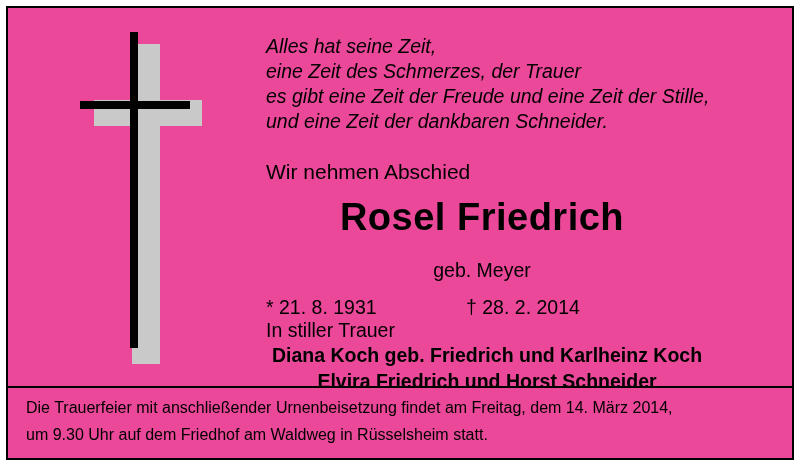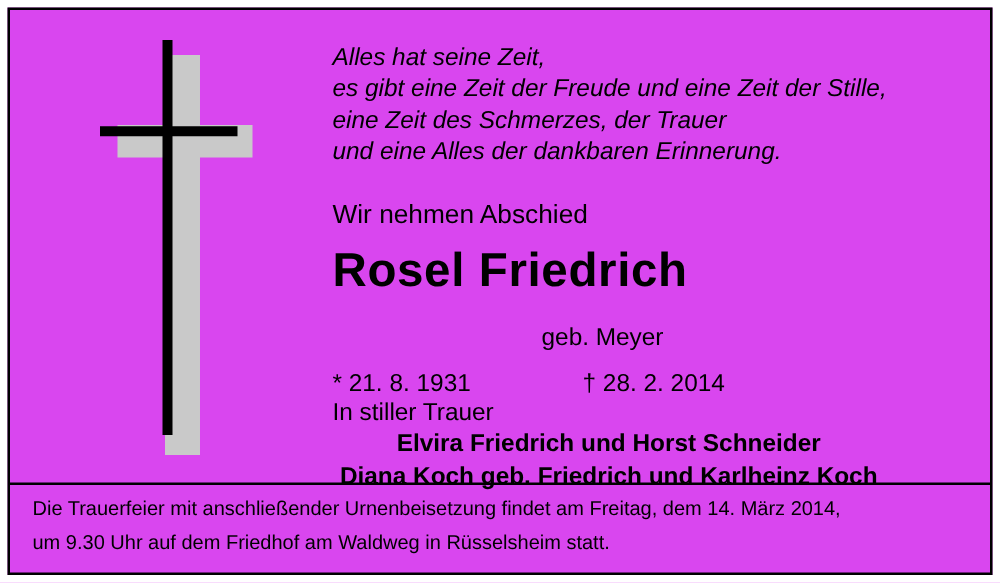--- a/index.html
+++ b/index.html
@@ -19,21 +19,21 @@
     overflow: hidden;
   }
   .frame {
     position: absolute;
     left: 6px;
     top: 6px;
     width: 788px;
     height: 454px;
     border: 2px solid #000000;
     box-sizing: border-box;
-    background: #d946ef;
+    background: #ec4899;
   }
   .upper {
     position: absolute;
     left: 0;
     top: 0;
     width: 100%;
     height: 372px;
     display: flex;
     flex-direction: row;
   }
@@ -93,21 +93,21 @@
   .farewell {
     margin-top: 26px;
     font-size: 21px;
     color: #000;
   }
   .deceased-name {
     margin-top: 12px;
     font-size: 38px;
     font-weight: bold;
     letter-spacing: 0.5px;
-    text-align: left;
+    text-align: center;
     padding-right: 70px;
     color: #000;
   }
   .maiden-name {
     margin-top: 20px;
     font-size: 19.5px;
     text-align: center;
     padding-right: 70px;
     color: #000;
   }
@@ -170,43 +170,43 @@
         <div class="cross-shadow-v"></div>
         <div class="cross-shadow-h"></div>
         <div class="cross-v"></div>
         <div class="cross-h"></div>
       </div>
 
       <div class="text-area">
 
         <div class="verse">
           <div>Alles hat seine Zeit,</div>
+          <div>eine Zeit des Schmerzes, der Trauer</div>
           <div>es gibt eine Zeit der Freude und eine Zeit der Stille,</div>
-          <div>eine Zeit des Schmerzes, der Trauer</div>
-          <div>und eine Alles der dankbaren Erinnerung.</div>
+          <div>und eine Zeit der dankbaren Schneider.</div>
         </div>
 
         <div class="farewell">Wir nehmen Abschied</div>
 
         <div class="deceased-name">Rosel Friedrich</div>
 
         <div class="maiden-name">geb. Meyer</div>
 
         <div class="dates">
           <span class="birth">* 21. 8. 1931</span>
           <span>† 28. 2. 2014</span>
         </div>
 
         <div class="mourners-label">In stiller Trauer</div>
 
         <div class="mourner-line center">
+          <b>Diana Koch geb. Friedrich und Karlheinz Koch</b>
+        </div>
+        <div class="mourner-line center">
           <b>Elvira Friedrich und Horst Schneider</b>
-        </div>
-        <div class="mourner-line center">
-          <b>Diana Koch geb. Friedrich und Karlheinz Koch</b>
         </div>
 
       </div>
     </div>
 
     <div class="divider"></div>
 
     <div class="footer">
       <div class="footer-line">Die Trauerfeier mit anschließender Urnenbeisetzung findet am Freitag, dem 14. März 2014,</div>
       <div class="footer-line">um 9.30 Uhr auf dem Friedhof am Waldweg in Rüsselsheim statt.</div>

